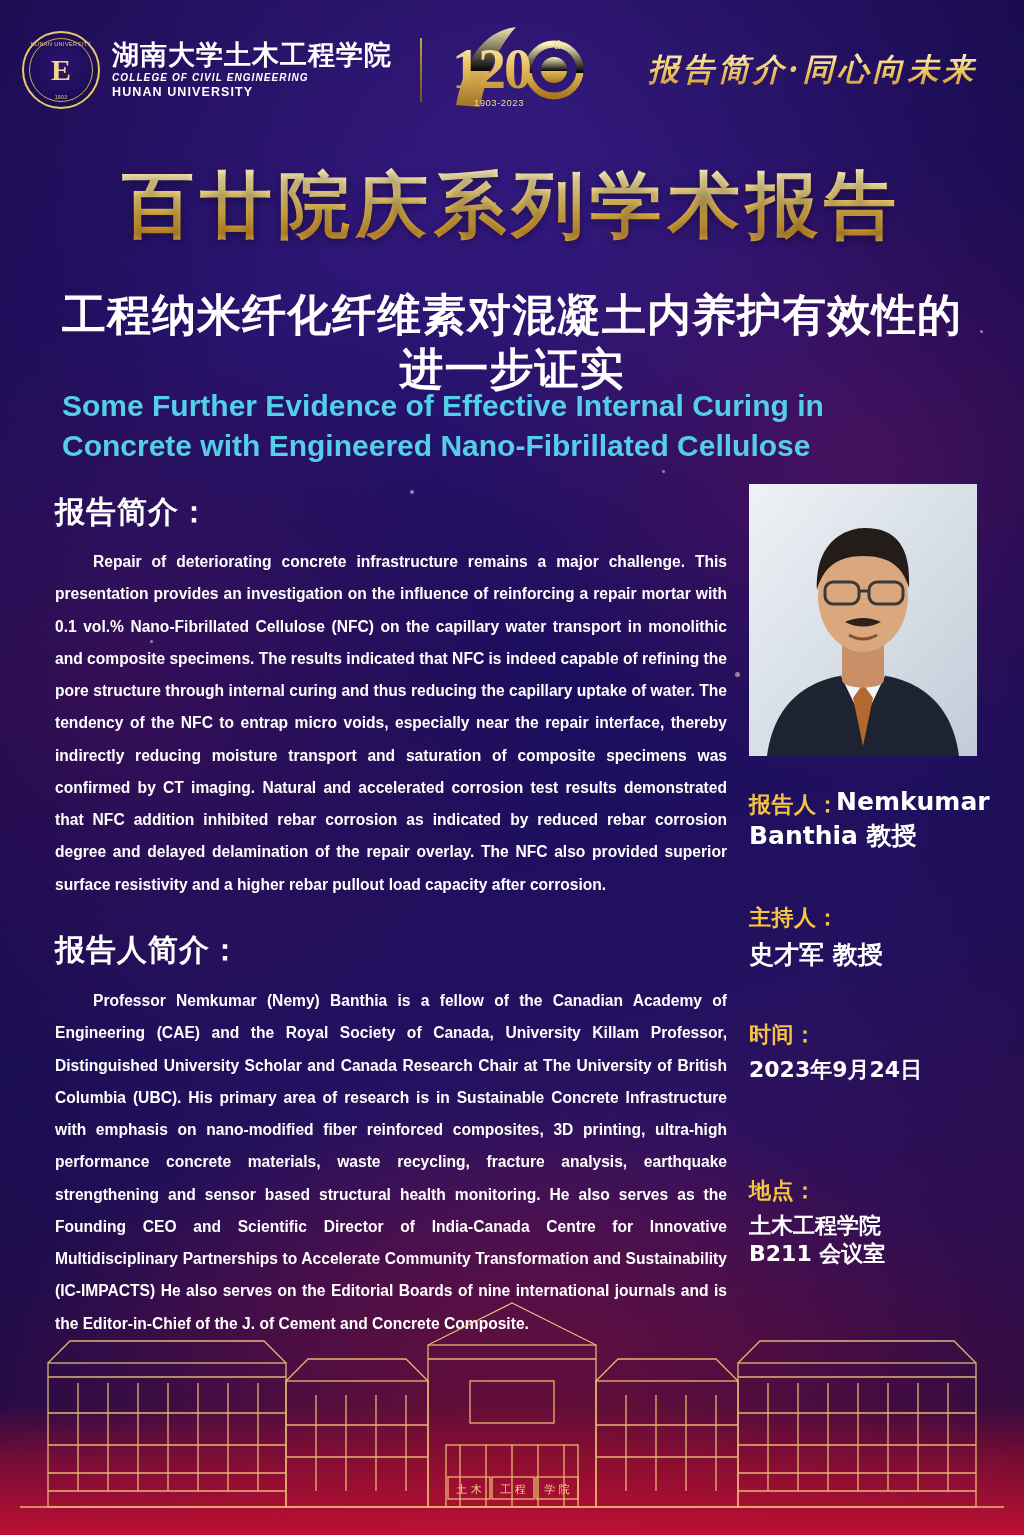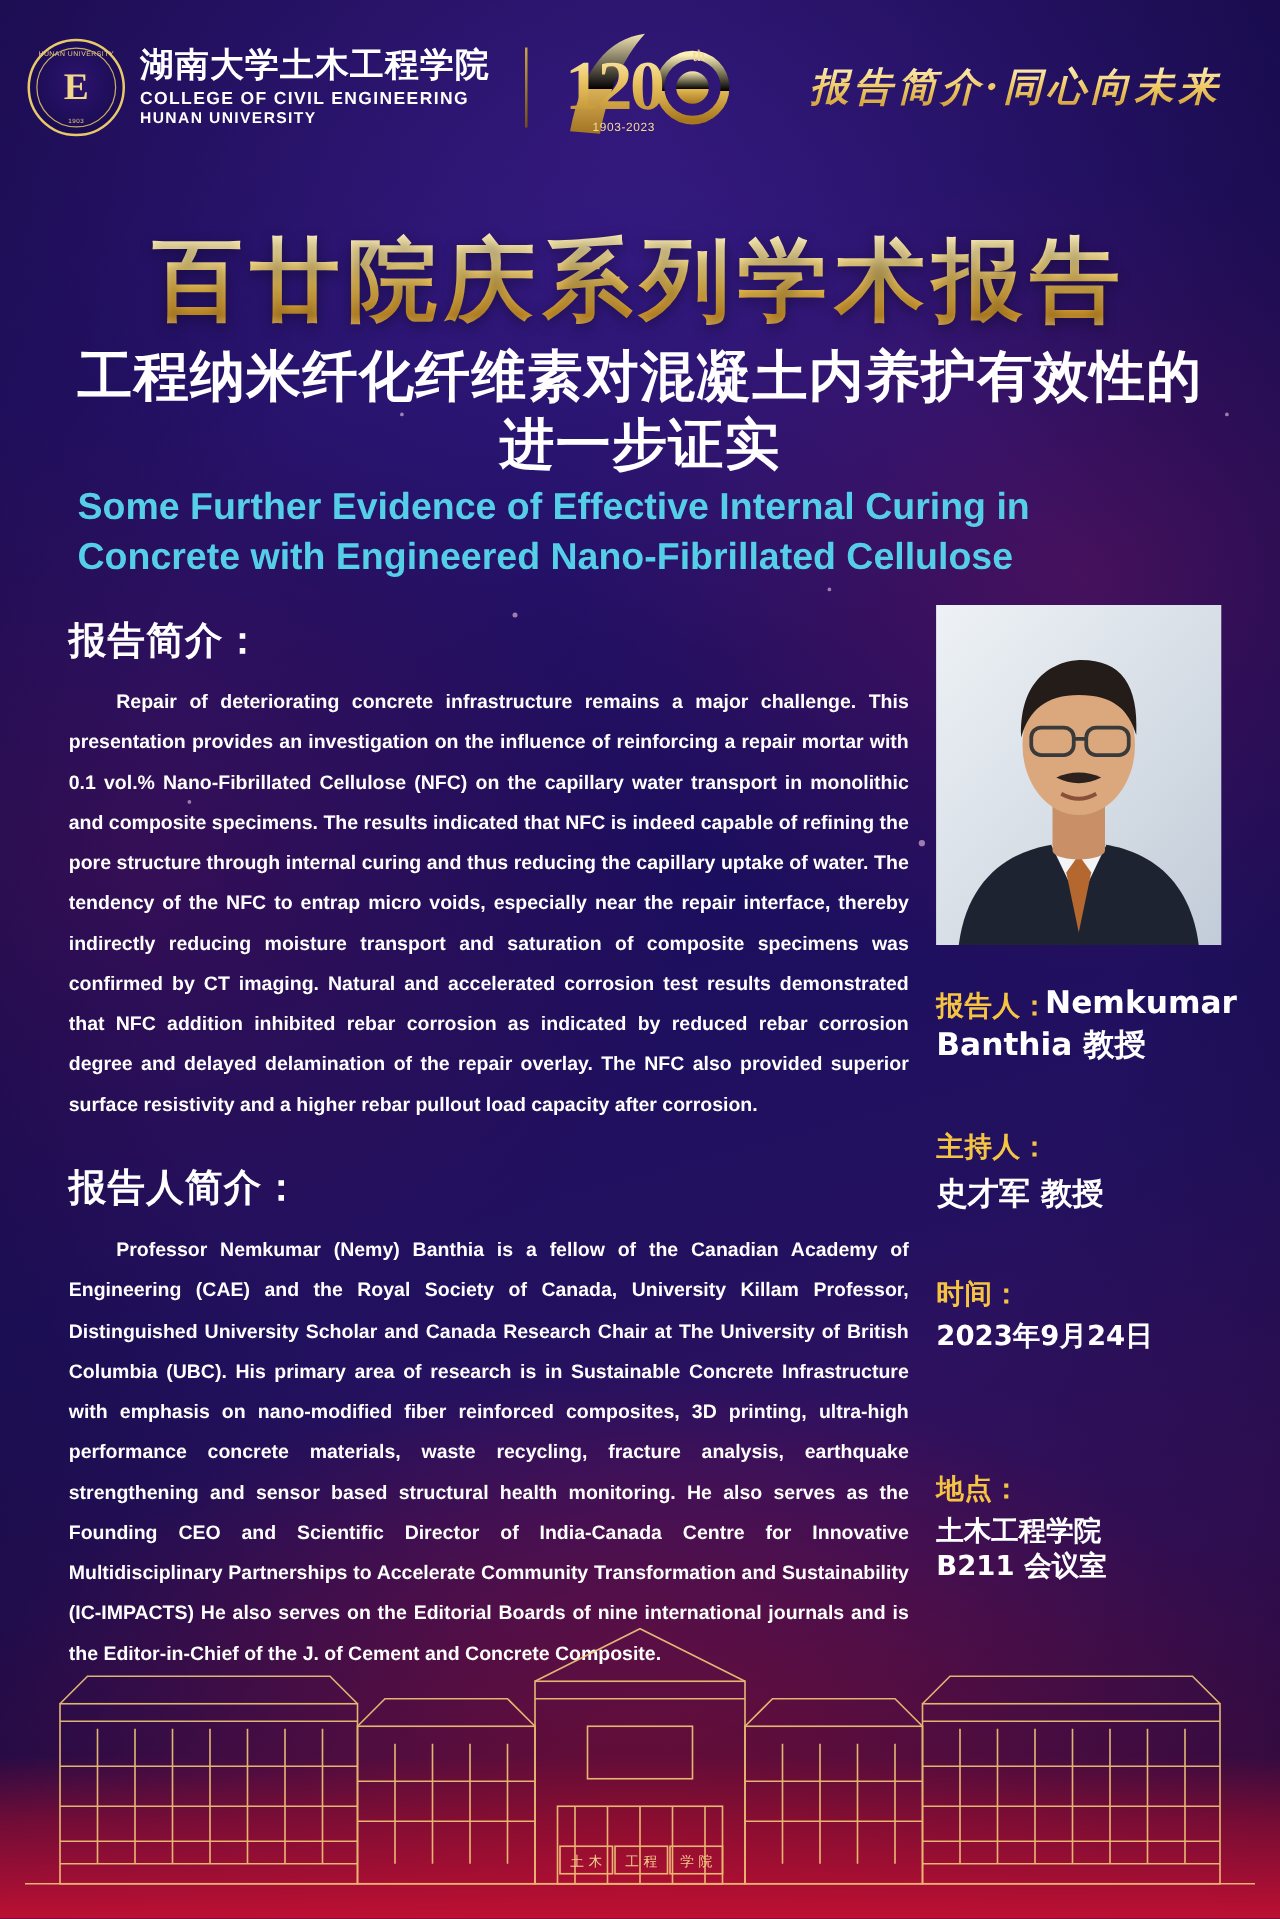--- a/index.html
+++ b/index.html
@@ -53,21 +53,21 @@
     font-size:5.5px; letter-spacing:.4px;
   }
   .crest .arc-top { top:8px; }
   .crest .arc-bot { bottom:7px; font-size:5px; }
 
   .uni-name { margin-left: 12px; line-height: 1.04; }
   .uni-cn {
     font-family: "DejaVu Sans", sans-serif;
     font-size: 27px; font-weight: bold; color: #ffffff; letter-spacing: 1px;
   }
-  .uni-en1 { font-size: 14px; color:#ffffff; letter-spacing: 1.1px; margin-top:4px; font-weight:600;}
+  .uni-en1 { font-size: 10px; color:#ffffff; letter-spacing: 1.1px; margin-top:4px; font-weight:600;font-style:italic;}
   .uni-en2 { font-size: 12.5px; color:#ffffff; letter-spacing: 1.1px; margin-top:2px; font-weight:600;}
 
   .divider-v { width: 2px; height: 64px; background: linear-gradient(#c9a24a,#6e4f14); margin: 0 24px 0 28px; }
 
   .anniv { position: relative; width: 150px; height: 90px; flex:none; }
   .anniv .num {
     font-family: "Liberation Serif", serif;
     font-size: 56px; font-weight: bold; line-height: 1;
     background: linear-gradient(180deg,#fdf0b6 0%, #e8c160 45%, #b8862a 100%);
     -webkit-background-clip: text; background-clip: text; color: transparent;
@@ -95,24 +95,23 @@
   }
 
   
   .main-title {
     position: absolute; top: 158px; left: 0; width: 1024px; text-align: center;
     font-family: "DejaVu Sans", sans-serif;
     font-size: 72px; font-weight: bold; letter-spacing: 6px;
     background: linear-gradient(180deg, #fff8d2 0%, #ffe79a 30%, #f0c152 55%, #d79a2c 78%, #f6dd96 100%);
     -webkit-background-clip: text; background-clip: text; color: transparent;
     text-shadow: 0 3px 10px rgba(0,0,0,.35);
-    margin-top: 19px;
   }
   .sub-title-cn {
-    position: absolute; top: 275px; left: 40px; width: 944px; text-align: center;
+    position: absolute; top: 288px; left: 40px; width: 944px; text-align: center;
     font-family: "DejaVu Sans", sans-serif;
     font-size: 44px; font-weight: bold; color: #ffffff; line-height: 1.22;
     letter-spacing: 1px;
   }
   .sub-title-en {
     position: absolute; top: 386px; left: 62px; width: 900px; text-align: left;
     font-size: 30px; font-weight: bold; color: #55cfe8; line-height: 1.32;
   }
 
   

